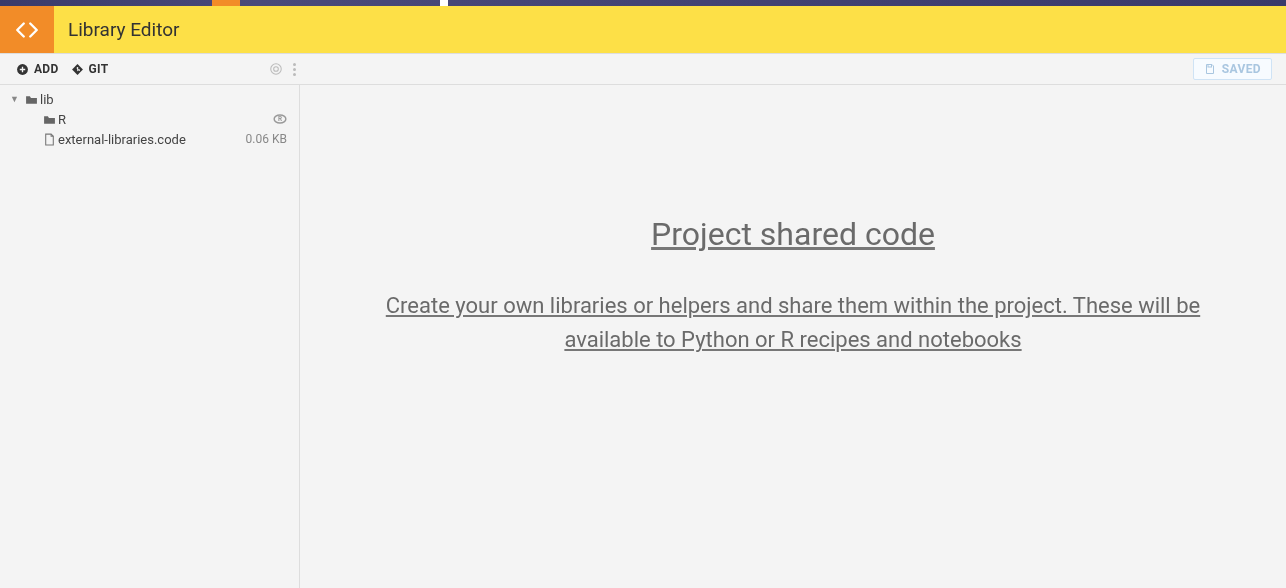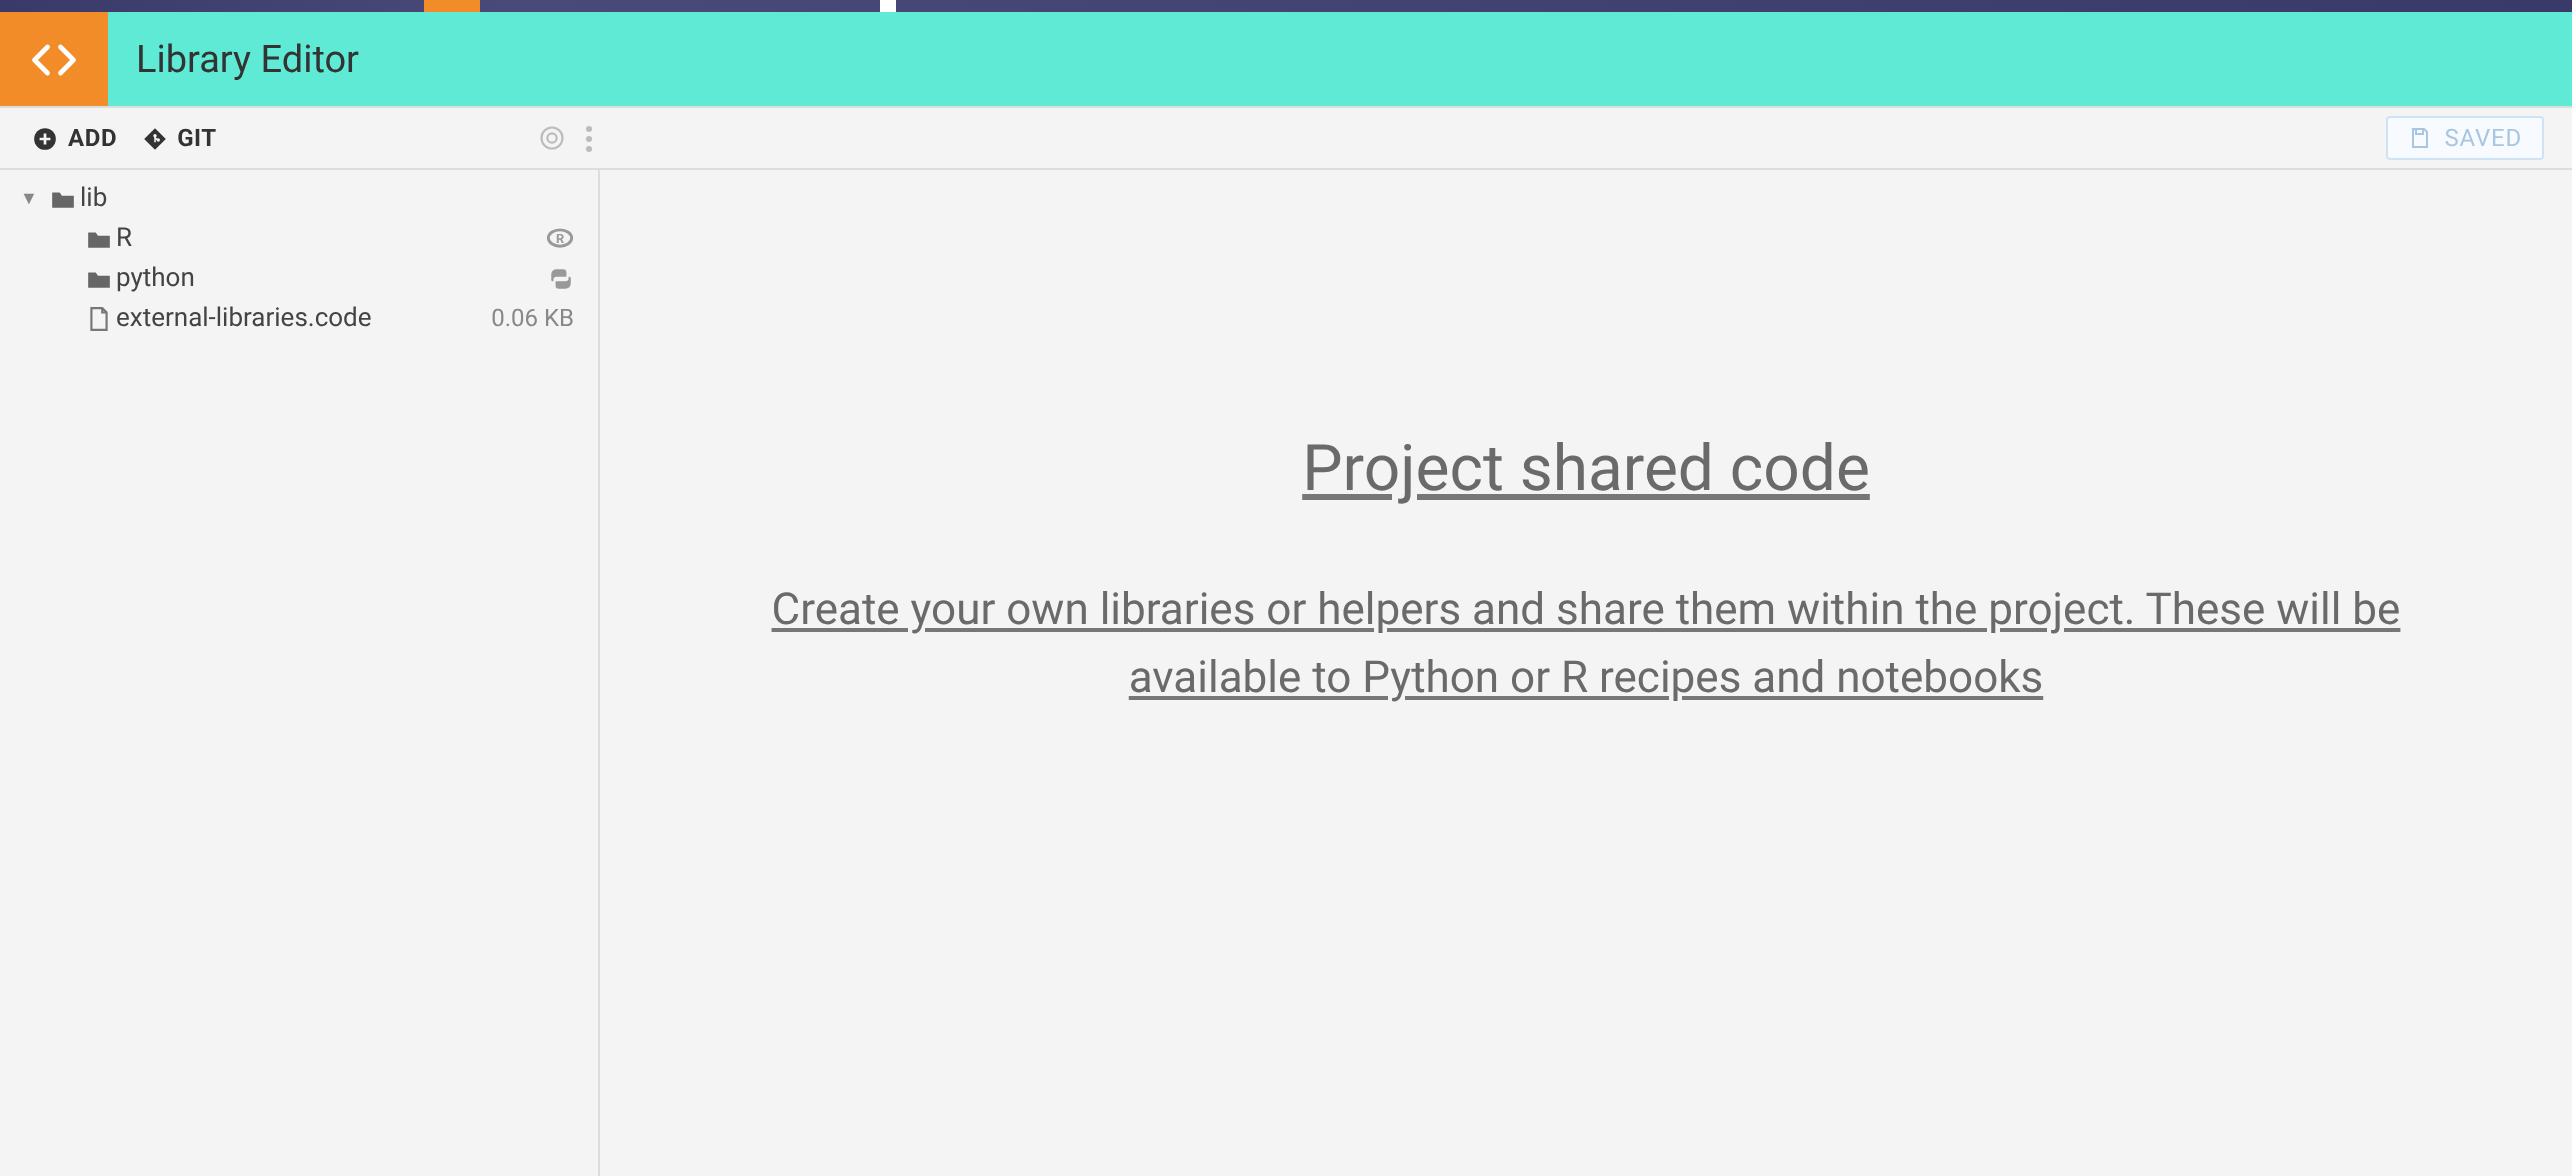--- a/index.html
+++ b/index.html
@@ -24,21 +24,21 @@
     position: absolute;
     left: 440px;
     top: 0;
     width: 8px;
     height: 6px;
     background: #fff;
   }
 
   .header {
     height: 48px;
-    background: #5eead4;
+    background: #fde047;
     border-bottom: 1px solid #ddd;
     display: flex;
     align-items: stretch;
   }
   .header-logo {
     width: 54px;
     background: #f28c28;
     display: flex;
     align-items: center;
     justify-content: center;
@@ -116,21 +116,21 @@
     flex: 1;
     display: flex;
     align-items: center;
     justify-content: flex-end;
     padding-right: 8px;
   }
   .saved-badge {
     border: 1px solid #cfe3f5;
     color: #a9c6e0;
     font-size: 12px;
-    font-weight: 400;
+    font-weight: 700;
     padding: 3px 10px;
     display: inline-flex;
     align-items: center;
     gap: 6px;
     letter-spacing: 0.4px;
     border-radius: 2px;
     background: #f7fbff;
   }
 
   .body {
@@ -262,34 +262,20 @@
       </span>
       <span class="label">R</span>
       <span class="meta">
         <svg width="14" height="12" viewBox="0 0 24 20">
             <ellipse cx="12" cy="10" rx="10" ry="7" fill="none" stroke="#999" stroke-width="2.5"></ellipse>
             <text x="12" y="14" font-size="11" text-anchor="middle" fill="#999" font-weight="bold">R</text>
           </svg>
       </span>
     </div>
 
-    <div class="tree-row">
-      <span class="indent1"></span>
-      <span class="ico-slot">
-        <svg width="13" height="11" viewBox="0 0 24 20">
-            <path d="M2 4h7l2 3h11v11H2z" fill="#666"></path>
-          </svg>
-      </span>
-      <span class="label">python</span>
-      <span class="meta">
-        <svg width="13" height="13" viewBox="0 0 24 24">
-            <path d="M10 3h4c2 0 3 1 3 3v4H8c-2 0-3 1-3 3v1H4c-1 0-1-1-1-2V8c0-3 2-5 5-5h2z M14 21h-4c-2 0-3-1-3-3v-4h9c2 0 3-1 3-3v-1h1c1 0 1 1 1 2v4c0 3-2 5-5 5h-2z" fill="#999"></path>
-          </svg>
-      </span>
-    </div>
 
     <div class="tree-row">
       <span class="indent1"></span>
       <span class="ico-slot">
         <svg width="11" height="13" viewBox="0 0 20 24">
             <path d="M3 2h10l4 4v16H3z" fill="none" stroke="#777" stroke-width="2"></path>
             <path d="M13 2v4h4" fill="none" stroke="#777" stroke-width="2"></path>
           </svg>
       </span>
       <span class="label">external-libraries.code</span>

